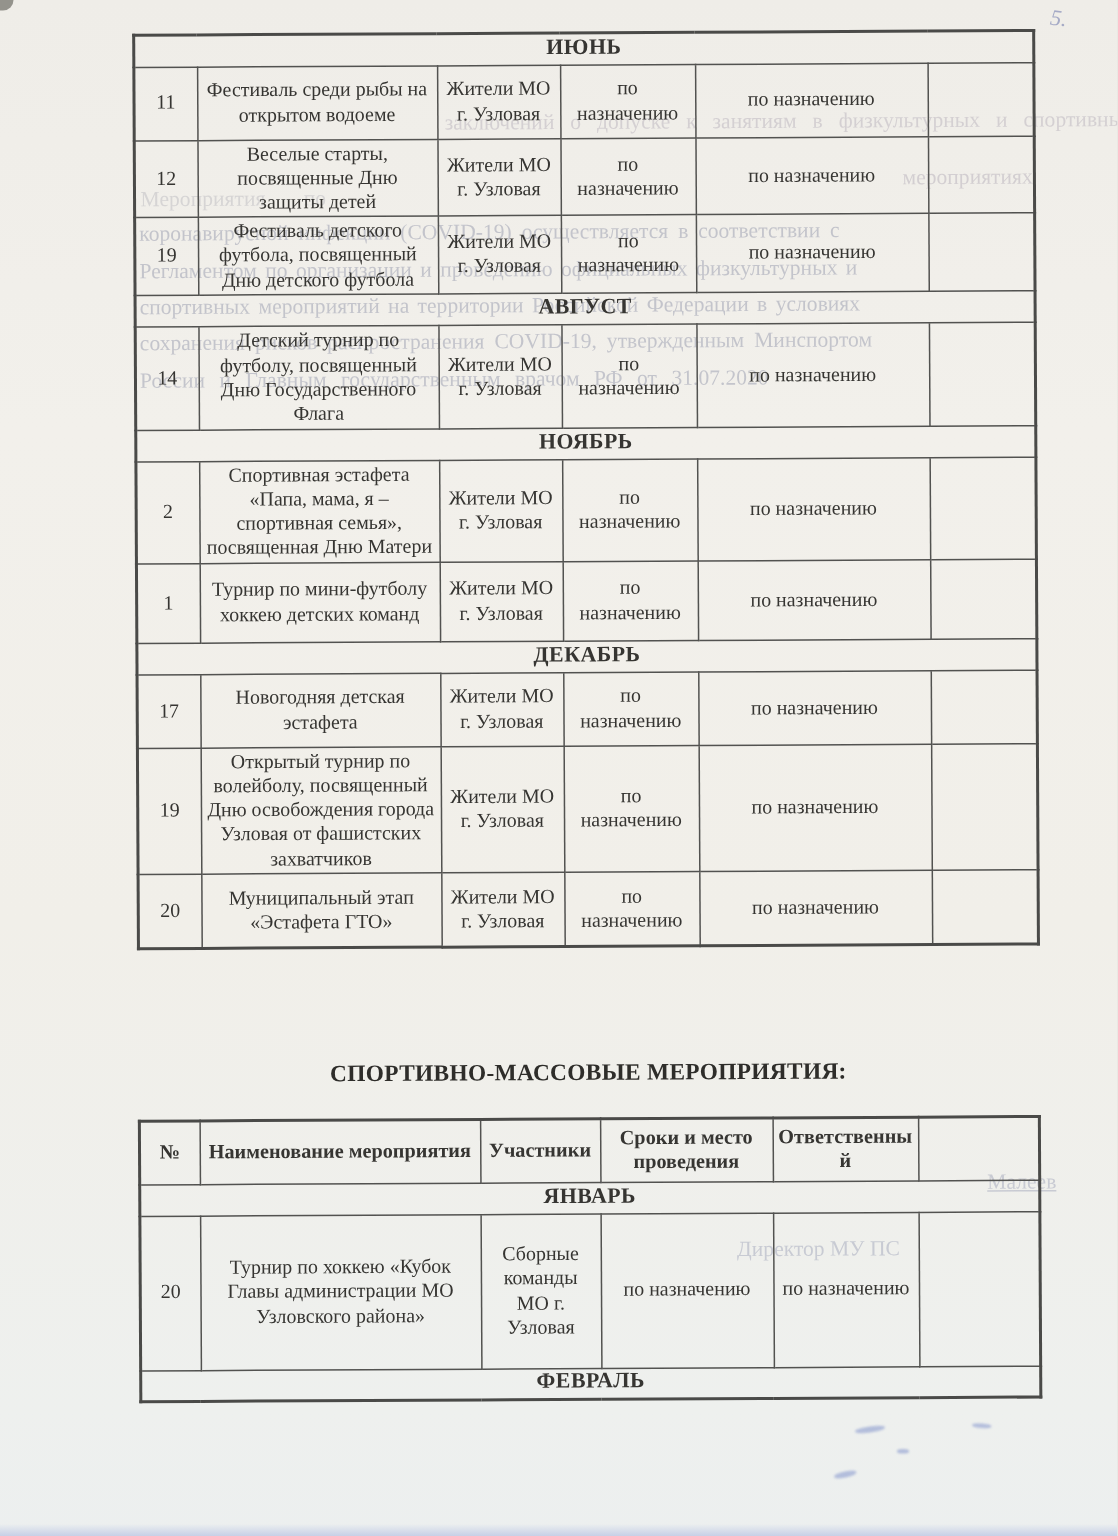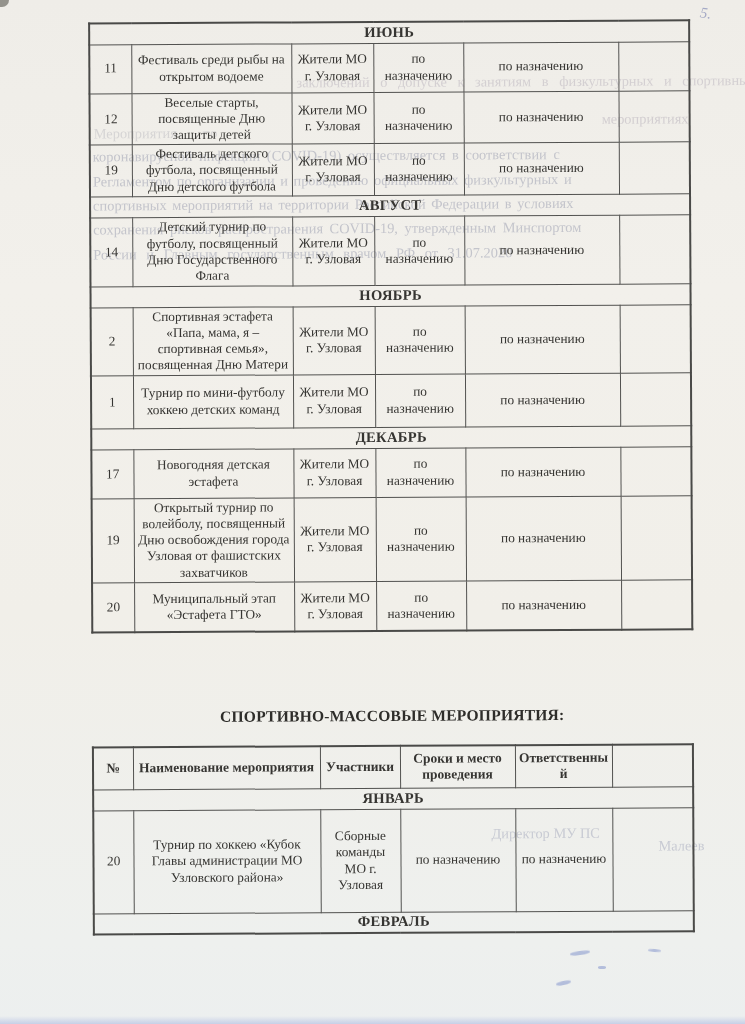--- a/index.html
+++ b/index.html
@@ -40,21 +40,21 @@
   .bleed span{position:absolute;white-space:nowrap;font-size:14.4px;color:rgba(128,133,158,.40);}
   .b1{left:296px;top:74px;word-spacing:7px;color:rgba(150,140,160,.30)!important;}
   .b2{left:601px;top:112px;color:rgba(150,140,160,.32)!important;}
   .b3{left:93px;top:124px;word-spacing:22px;color:rgba(140,140,155,.26)!important;}
   .b4{left:92px;top:147px;word-spacing:3px;}
   .b5{left:92px;top:172px;word-spacing:2px;}
   .b6{left:92px;top:196px;word-spacing:2px;}
   .b7{left:92px;top:220px;word-spacing:3px;}
   .b8{left:92px;top:245px;word-spacing:6px;}
   .b9{left:487px;top:826px;color:rgba(120,128,160,.33)!important;}
-  .b10{left:654px;top:839px;color:rgba(120,128,160,.33)!important;}
+  .b10{left:654px;top:782px;color:rgba(120,128,160,.33)!important;text-decoration:underline;}
   
   .pen-number{
     position:absolute;left:700px;top:5px;
     font-size:15px;font-style:italic;color:rgba(104,114,170,.55);
     transform:rotate(7deg);
   }
   .smudge{position:absolute;background:rgba(85,108,190,.38);border-radius:45%;filter:blur(.7px);}
   .s1{left:570px;top:951px;width:20px;height:4px;transform:rotate(-8deg);}
   .s2{left:648px;top:949px;width:13px;height:3px;transform:rotate(4deg);}
   .s3{left:556px;top:981px;width:15px;height:4px;transform:rotate(-12deg);}

